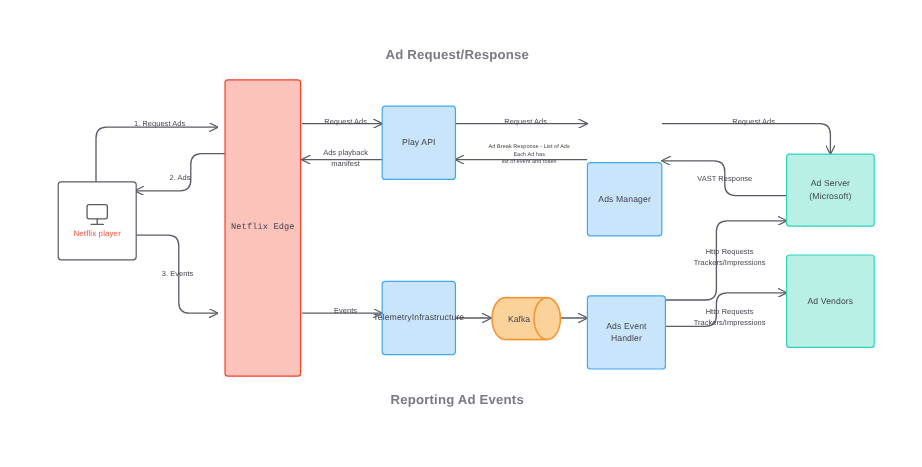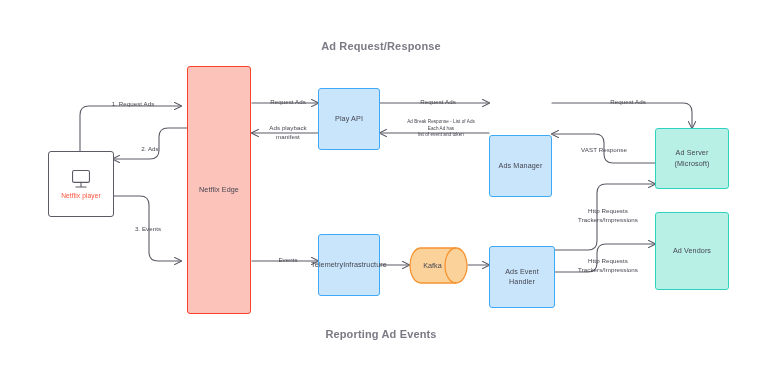--- a/index.html
+++ b/index.html
@@ -46,20 +46,21 @@
     background: #c9e5fb;
     border: 1.3px solid #3fa9f5;
   }
   .node-teal {
     background: #b8f0e6;
     border: 1.3px solid #2ed3c0;
   }
   .node-pink {
     background: #fcc3bb;
     border: 1.5px solid #f8402a;
+    font-family: Liberation Mono, monospace;
   }
   .node-plain {
     background: #ffffff;
     border: 1.1px solid #5b5b66;
     flex-direction: column;
     gap: 1px;
   }
   .caption {
     position: absolute;
     font-size: 11px;

